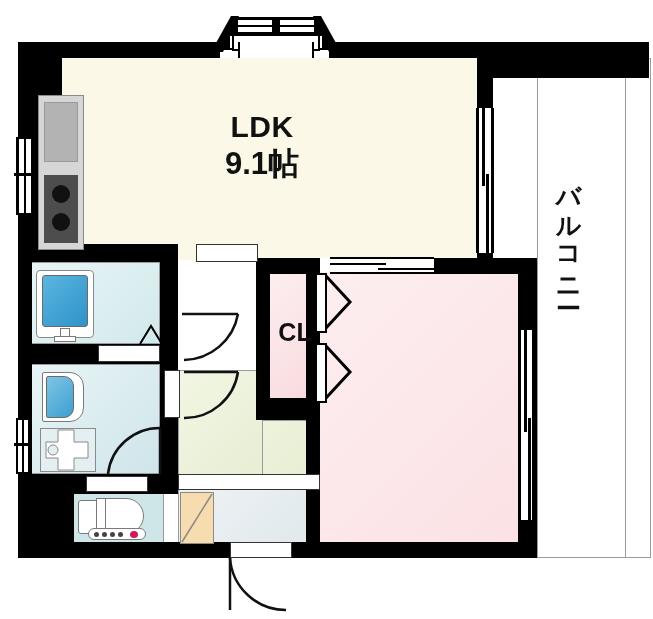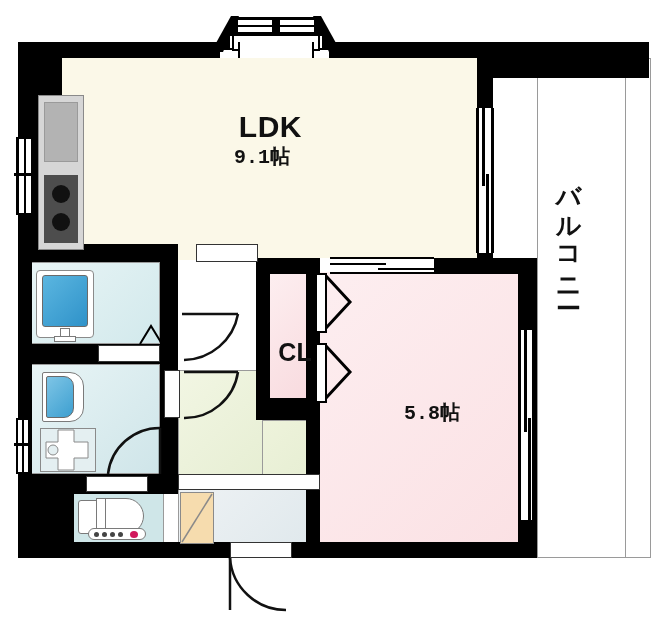--- a/index.html
+++ b/index.html
@@ -3,22 +3,22 @@
 <meta charset="utf-8">
 <style>
   html,body{margin:0;padding:0;background:#ffffff;}
   body{font-family:"Liberation Sans","DejaVu Sans",sans-serif;}
   #plan{position:relative;width:653px;height:619px;background:#ffffff;overflow:hidden;}
   .abs{position:absolute;box-sizing:border-box;}
   
   .wall{background:#000000;}
   
   .lbl{position:absolute;color:#111111;font-weight:bold;line-height:1.02;text-align:center;white-space:nowrap;}
-  .lbl-ldk{font-size:30px;letter-spacing:0.5px;text-align:right;}
-  .lbl-area{font-size:20px;letter-spacing:0px;font-family:Liberation Mono, monospace;}
+  .lbl-ldk{font-size:30px;letter-spacing:0.5px;}
+  .lbl-area{font-size:31px;letter-spacing:0px;}
   .lbl-room{font-size:29px;}
   .lbl-cl{font-size:25px;font-weight:bold;}
   .lbl-vert{writing-mode:vertical-rl;text-orientation:upright;font-size:25px;font-weight:bold;letter-spacing:3px;line-height:1;}
   svg{display:block;overflow:visible;}
 </style>
 </head>
 <body>
 
 <div id="plan">
 
@@ -211,17 +211,16 @@
   <div class="abs" style="left:230px;top:542px;width:62px;height:16px;background:#ffffff;border:1px solid #333;"></div>
   <svg class="abs" style="left:228px;top:556px;width:68px;height:58px;" viewBox="0 0 68 58">
     <path d="M2,2 A56,56 0 0 0 58,54" fill="none" stroke="#111111" stroke-width="2.5"></path>
     <line x1="2" y1="2" x2="2" y2="54" stroke="#111111" stroke-width="2.5"></line>
     <line x1="2" y1="54" x2="58" y2="54" stroke="#111111" stroke-width="0"></line>
   </svg>
 
   <div class="lbl lbl-ldk" style="left:222px;top:112px;width:80px;">LDK</div>
   <div class="lbl lbl-area" style="left:202px;top:148px;width:120px;">9.1帖</div>
 
-  <div class="lbl lbl-area" style="left:372px;top:404px;width:120px;">5.8帖</div>
-
-  <div class="lbl lbl-cl" style="left:273px;top:340px;width:44px;">CL</div>
+
+  <div class="lbl lbl-cl" style="left:273px;top:320px;width:44px;">CL</div>
 
 </div>
 
 </body></html>

